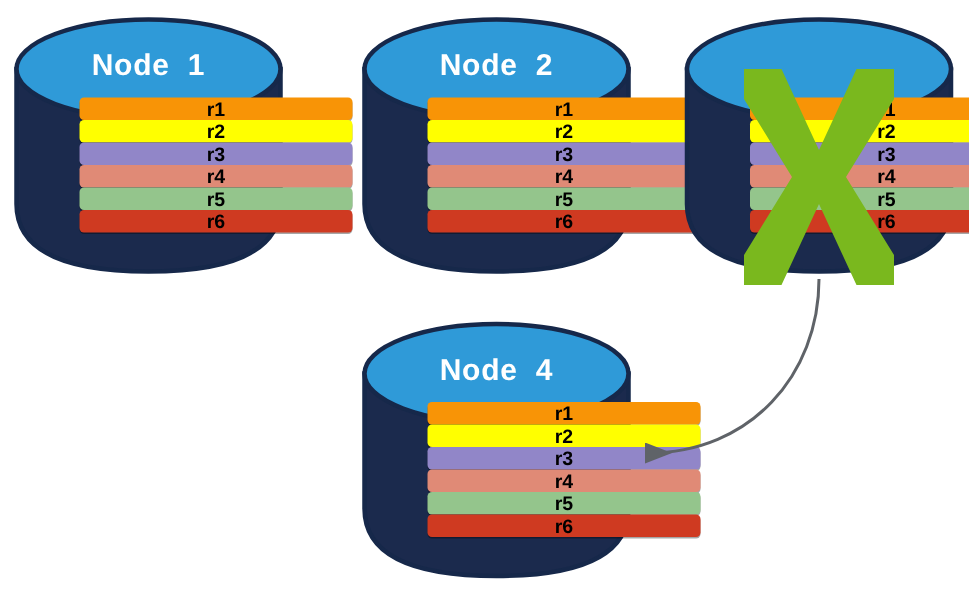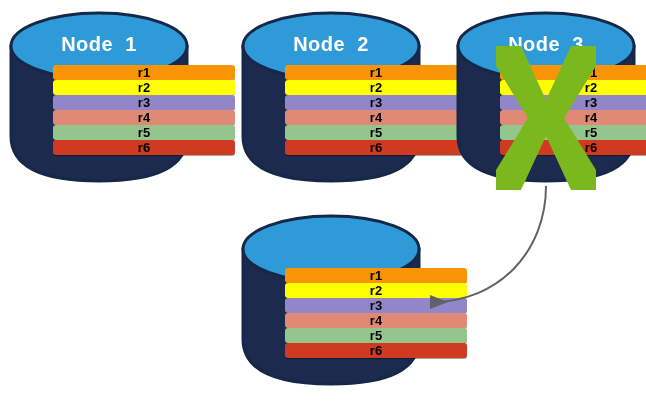--- a/index.html
+++ b/index.html
@@ -141,21 +141,20 @@
         <span class="row-label">r6</span>
       </div>
     </div>
   </div>
 
   <div class="node" style="left:455px; top:6px; width:182px; height:178px;">
     <svg class="node-svg" width="182" height="178" viewBox="0 0 182 178">
       <path d="M3,40 L3,130 Q3,175 91,175 Q179,175 179,130 L179,40 Z" fill="#1b2a4d" stroke="#16284a" stroke-width="3"></path>
       <ellipse cx="91" cy="40" rx="88" ry="33" fill="#2f9ad8" stroke="#16284a" stroke-width="3"></ellipse>
     </svg>
-    <div class="node-title" style="top:27px;">Node  3</div>
     <div class="rows" style="top:59px; padding:0 45px;">
       <div class="row-bar" style="background:#f89406;">
         <span class="row-label">r1</span>
       </div>
       <div class="row-bar" style="background:#ffff00;">
         <span class="row-label">r2</span>
       </div>
       <div class="row-bar" style="background:#9186c8;">
         <span class="row-label">r3</span>
       </div>
@@ -173,20 +172,21 @@
     <svg class="x-mark" style="left:33px; top:38px;" width="116" height="148" viewBox="0 0 116 148">
       <path d="M8,2 L33,2 L58,56 L83,2 L108,2 L108,22 L76,74 L108,126 L108,146 L83,146 L58,92 L33,146 L8,146 L8,126 L40,74 L8,22 Z" fill="#7ab81e"></path>
     </svg>
   </div>
 
   <div class="node" style="left:240px; top:209px; width:182px; height:178px;">
     <svg class="node-svg" width="182" height="178" viewBox="0 0 182 178">
       <path d="M3,40 L3,130 Q3,175 91,175 Q179,175 179,130 L179,40 Z" fill="#1b2a4d" stroke="#16284a" stroke-width="3"></path>
       <ellipse cx="91" cy="40" rx="88" ry="33" fill="#2f9ad8" stroke="#16284a" stroke-width="3"></ellipse>
     </svg>
+    <div class="node-title" style="top:27px;">Node  4</div>
     <div class="rows" style="top:59px; padding:0 45px;">
       <div class="row-bar" style="background:#f89406;">
         <span class="row-label">r1</span>
       </div>
       <div class="row-bar" style="background:#ffff00;">
         <span class="row-label">r2</span>
       </div>
       <div class="row-bar" style="background:#9186c8;">
         <span class="row-label">r3</span>
       </div>

